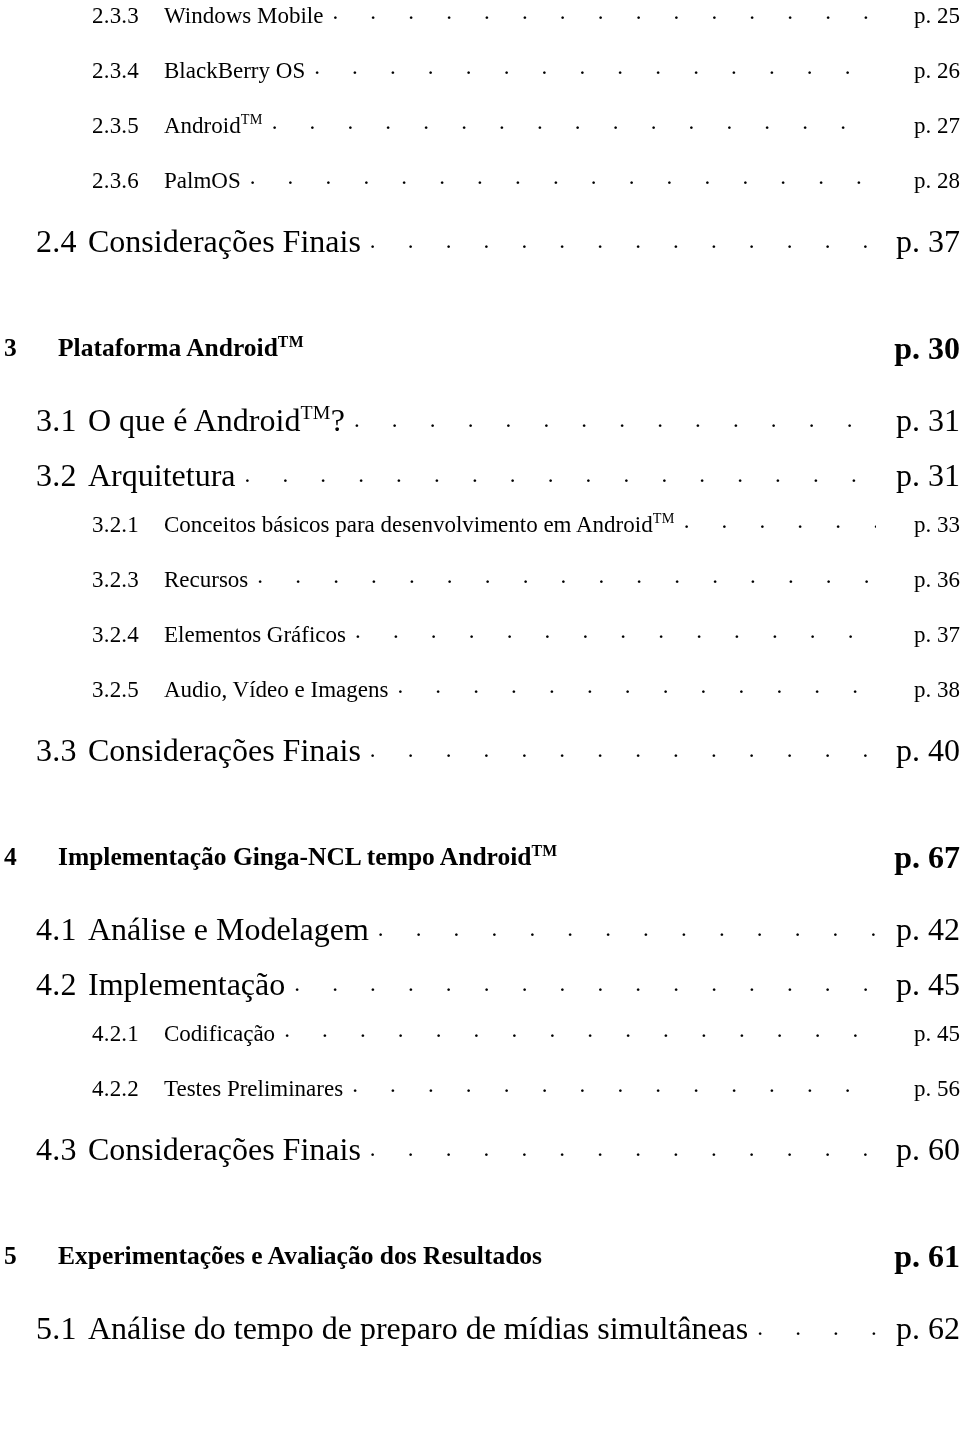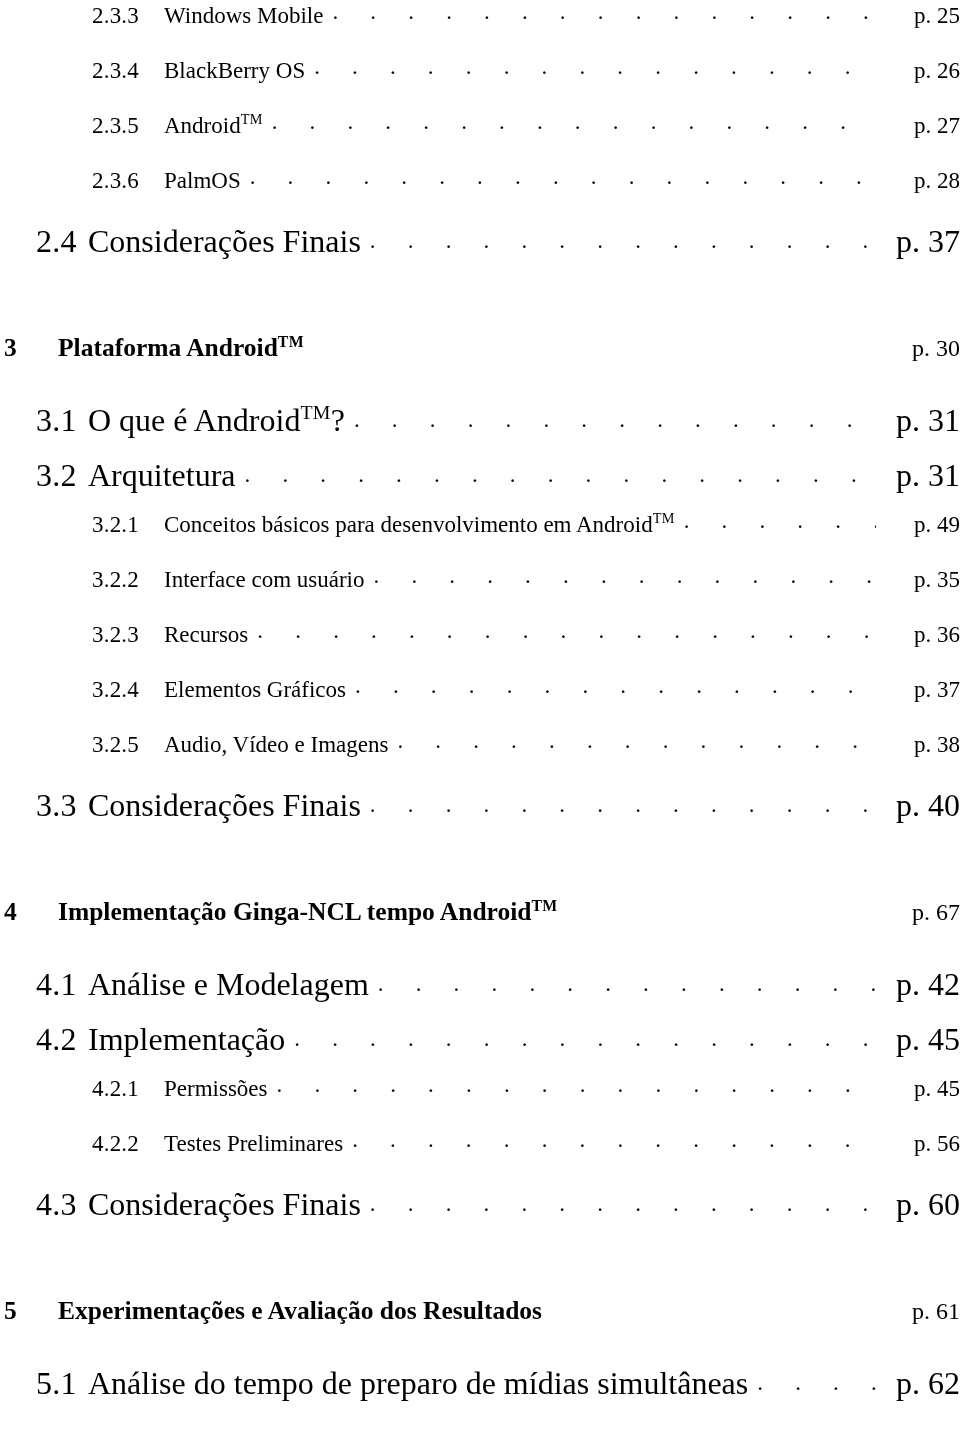--- a/index.html
+++ b/index.html
@@ -86,21 +86,21 @@
   }
   .leader.no-dots::before { content: ""; }
 
   
   .page {
     flex: 0 0 auto;
     text-align: right;
     padding-left: 10px;
     min-width: 74px;
   }
-  .lvl-chapter .page { font-weight: normal; font-size: 24px; }
+  .lvl-chapter .page { font-weight: bold; font-size: 32px; }
 
   
   sup.tm {
     font-size: 0.62em;
     vertical-align: super;
     line-height: 0;
     letter-spacing: .3px;
   }
 
   
@@ -156,27 +156,21 @@
     <div class="toc-line lvl-section">
       <span class="num">3.2</span>
       <span class="title"><span>Arquitetura</span></span>
       <span class="leader"></span>
       <span class="page">p. 31</span>
     </div>
     <div class="toc-line lvl-subsub">
       <span class="num">3.2.1</span>
       <span class="title"><span>Conceitos básicos para desenvolvimento em Android</span><sup class="tm">TM</sup></span>
       <span class="leader"></span>
-      <span class="page">p. 49</span>
-    </div>
-    <div class="toc-line lvl-subsub">
-      <span class="num">3.2.2</span>
-      <span class="title"><span>Interface com usuário</span></span>
-      <span class="leader"></span>
-      <span class="page">p. 35</span>
+      <span class="page">p. 33</span>
     </div>
     <div class="toc-line lvl-subsub">
       <span class="num">3.2.3</span>
       <span class="title"><span>Recursos</span></span>
       <span class="leader"></span>
       <span class="page">p. 36</span>
     </div>
     <div class="toc-line lvl-subsub">
       <span class="num">3.2.4</span>
       <span class="title"><span>Elementos Gráficos</span></span>
@@ -208,21 +202,21 @@
       <span class="page">p. 42</span>
     </div>
     <div class="toc-line lvl-section">
       <span class="num">4.2</span>
       <span class="title"><span>Implementação</span></span>
       <span class="leader"></span>
       <span class="page">p. 45</span>
     </div>
     <div class="toc-line lvl-subsub">
       <span class="num">4.2.1</span>
-      <span class="title"><span>Permissões</span></span>
+      <span class="title"><span>Codificação</span></span>
       <span class="leader"></span>
       <span class="page">p. 45</span>
     </div>
     <div class="toc-line lvl-subsub">
       <span class="num">4.2.2</span>
       <span class="title"><span>Testes Preliminares</span></span>
       <span class="leader"></span>
       <span class="page">p. 56</span>
     </div>
     <div class="toc-line lvl-section">

